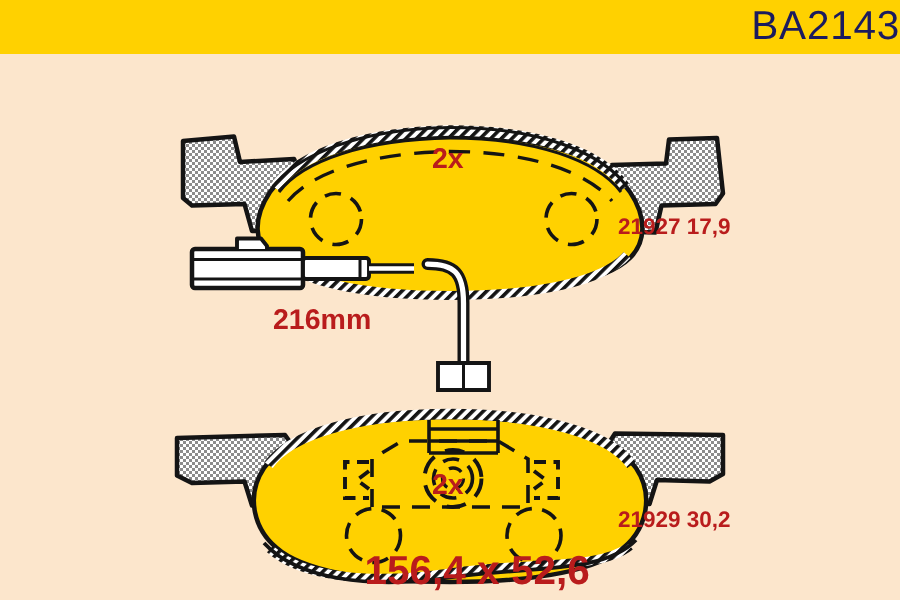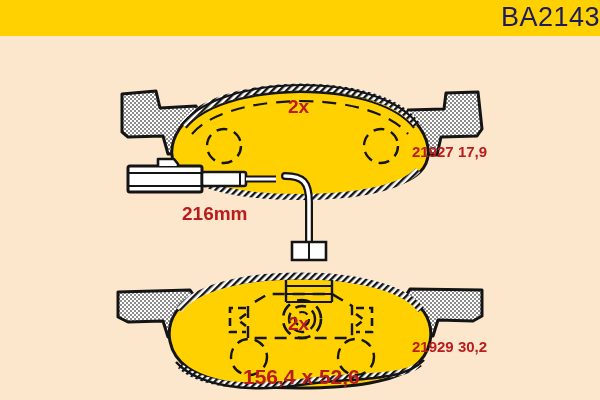--- a/index.html
+++ b/index.html
@@ -28,21 +28,21 @@
   #draw{position:absolute;left:0;top:36px;width:600px;height:364px;}
 
   
   .lbl{
     position:absolute;
     font-weight:bold;color:#b91c1c;
     white-space:nowrap;
   }
   .lbl-2x{font-size:19px;}
   .lbl-pn{font-size:15px;}
-  .lbl-dim{font-size:21px;}
+  .lbl-dim{font-size:27px;}
   .lbl-len{font-size:19px;}
 
   #pn-top{left:412px;top:143px;}
   #pn-bot{left:412px;top:338px;}
   #dim-bot{left:243px;top:365px;}
   #len-lbl{left:134px;top:203px;margin-left:48px;}
   #twox-top{left:288px;top:96px;}
   #twox-bot{left:288px;top:313px;}
 </style>
 </head>

